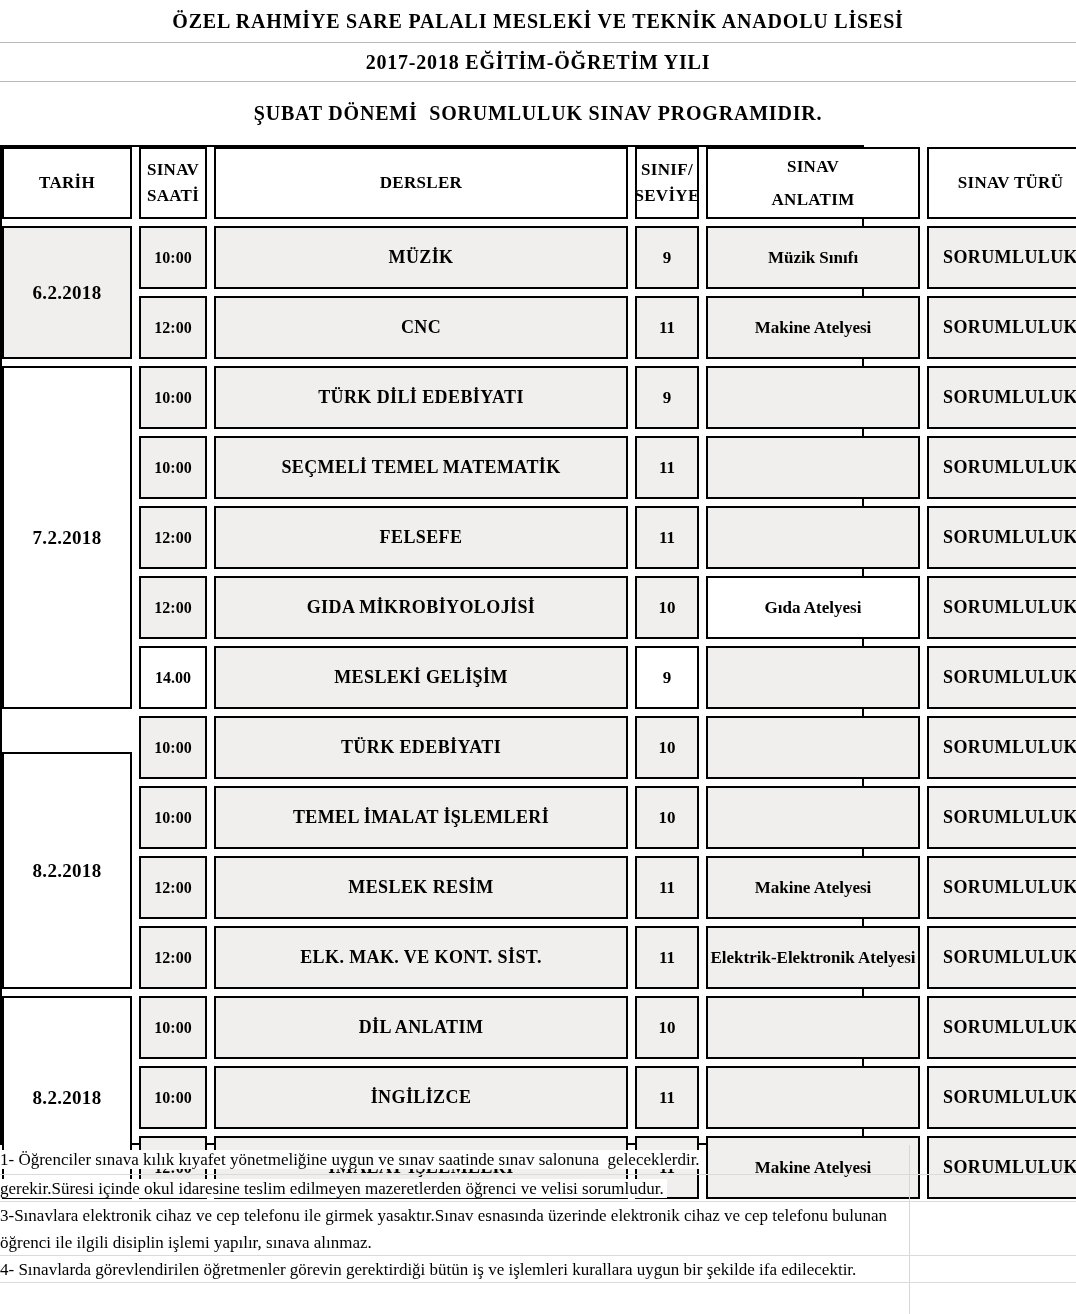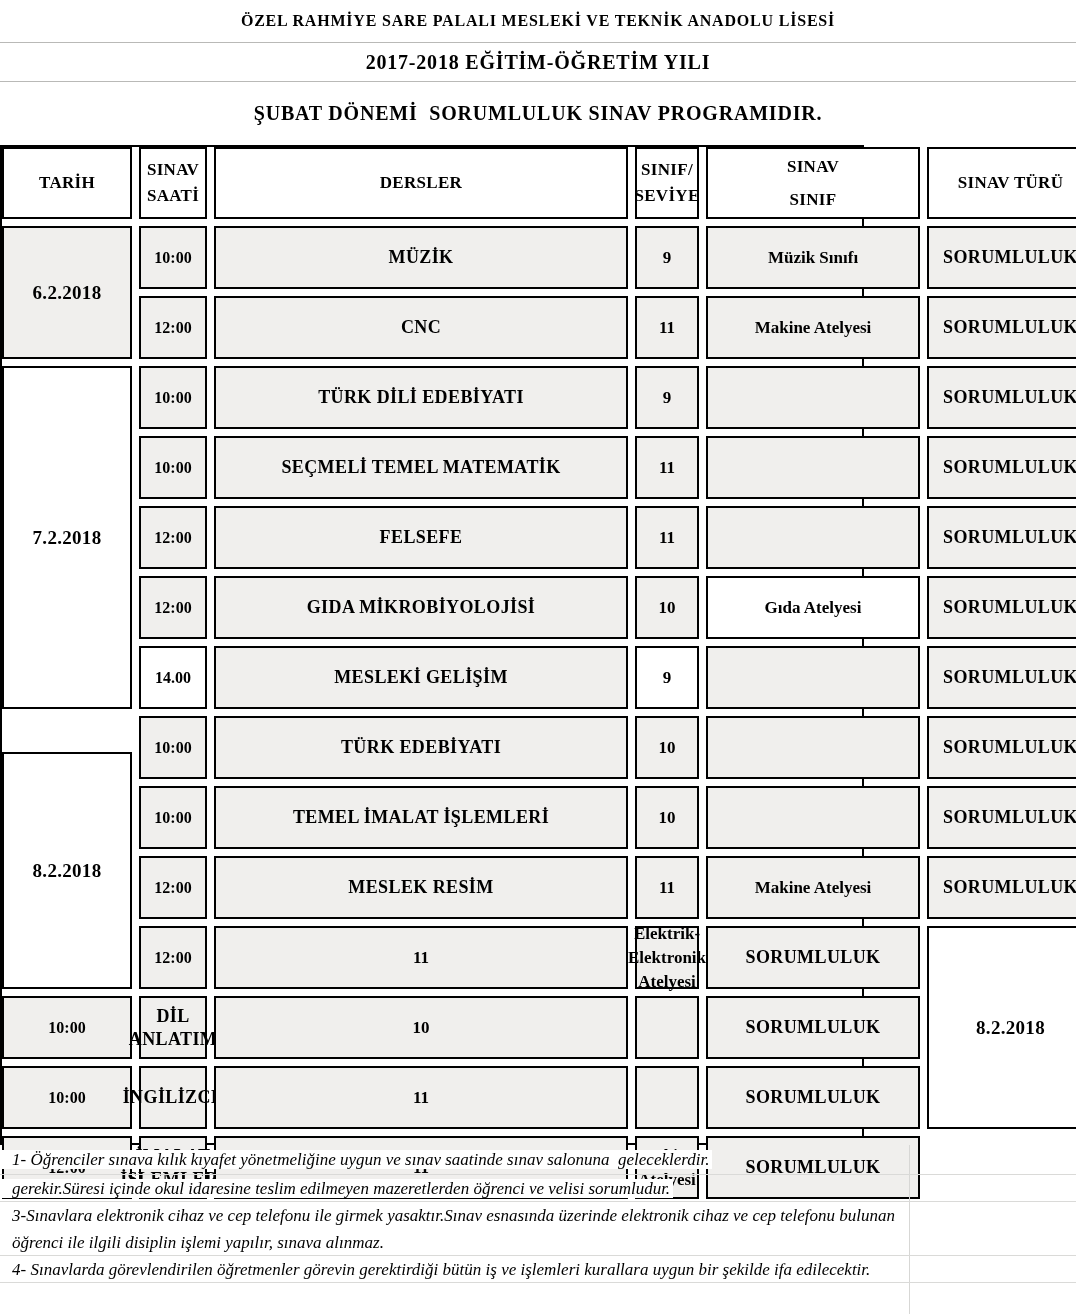--- a/index.html
+++ b/index.html
@@ -7,21 +7,21 @@
   .page {
     width:1076px; height:1314px; overflow:hidden; position:relative;
     background:#fff; color:#000;
     font-family:"Liberation Serif", serif;
   }
   
   .title-row {
     display:flex; align-items:center; justify-content:center;
     font-weight:bold; text-align:center; white-space:pre;
   }
-  .title-row.t1 { height:43px; border-bottom:1px solid #b9b9b7; font-size:16px; letter-spacing:0.8px; }
+  .title-row.t1 { height:43px; border-bottom:1px solid #b9b9b7; font-size:20px; letter-spacing:0.8px; }
   .title-row.t2 { height:39px; border-bottom:1px solid #b9b9b7; font-size:20px; letter-spacing:0.8px; }
   .title-row.t3 { height:63px; font-size:20px; letter-spacing:0.8px; }
   
   .grid {
     width:864px; height:1000px;
     display:grid;
     grid-template-columns:130px 68px 414px 64px 214px 167px;
     grid-template-rows:72px;
     grid-auto-rows:63px;
     gap:7px;
@@ -43,21 +43,21 @@
   .lesson { font-size:18px; letter-spacing:0.4px; }
   .grade  { font-size:17px; }
   .room   { font-size:17px; padding:0 2px; line-height:24px; }
   .type   { font-size:18px; letter-spacing:0.4px; }
   
   #notes { position:relative; height:169px; overflow:hidden; font-size:17px; }
   .vline { position:absolute; left:909px; top:0; bottom:0; width:1px; background:#d7d7d5; z-index:0; }
   .note-line { height:27px; line-height:27px; white-space:pre; position:relative; }
   .note-line.first { height:30px; line-height:30px; }
   .note-line.end { border-bottom:1px solid #dadad8; }
-  .note-text { position:relative; z-index:1; background:#fff; padding-left:12px; padding-right:3px;font-style:italic; }
+  .note-text { position:relative; z-index:1; background:#fff; padding-left:0; padding-right:3px; }
 </style>
 </head>
 <body>
 
 <div class="page">
 
   <header>
     <div class="title-row t1">
       <span>ÖZEL RAHMİYE SARE PALALI MESLEKİ VE TEKNİK ANADOLU LİSESİ</span>
     </div>
@@ -79,21 +79,21 @@
       </div>
       <div class="c hdr bg-white">
         <div>DERSLER</div>
       </div>
       <div class="c hdr bg-white">
         <div>SINIF/</div>
         <div>SEVİYE</div>
       </div>
       <div class="c hdr spread bg-white">
         <div>SINAV</div>
-        <div>SINIF</div>
+        <div>ANLATIM</div>
       </div>
       <div class="c hdr bg-white">
         <div>SINAV TÜRÜ</div>
       </div>
       <div class="c date bg-gray" style="grid-row: span 2; font-family: Liberation Serif, serif;">6.2.2018</div>
       <div class="c time bg-gray">10:00</div>
       <div class="c lesson bg-gray">MÜZİK</div>
       <div class="c grade bg-gray">9</div>
       <div class="c room bg-gray">Müzik Sınıfı</div>
       <div class="c type bg-gray">SORUMLULUK</div>
@@ -138,20 +138,21 @@
       <div class="c lesson bg-gray">TEMEL İMALAT İŞLEMLERİ</div>
       <div class="c grade bg-gray">10</div>
       <div class="c room bg-gray"></div>
       <div class="c type bg-gray">SORUMLULUK</div>
       <div class="c time bg-gray">12:00</div>
       <div class="c lesson bg-gray">MESLEK RESİM</div>
       <div class="c grade bg-gray">11</div>
       <div class="c room bg-gray">Makine Atelyesi</div>
       <div class="c type bg-gray">SORUMLULUK</div>
       <div class="c time bg-gray">12:00</div>
+      <div class="c lesson bg-gray">ELK. MAK. VE KONT. SİST.</div>
       <div class="c grade bg-gray">11</div>
       <div class="c room bg-gray">Elektrik-Elektronik Atelyesi</div>
       <div class="c type bg-gray">SORUMLULUK</div>
       <div class="c date bg-white" style="grid-row: span 3;">8.2.2018</div>
       <div class="c time bg-gray">10:00</div>
       <div class="c lesson bg-gray">DİL ANLATIM</div>
       <div class="c grade bg-gray">10</div>
       <div class="c room bg-gray"></div>
       <div class="c type bg-gray">SORUMLULUK</div>
       <div class="c time bg-gray">10:00</div>

